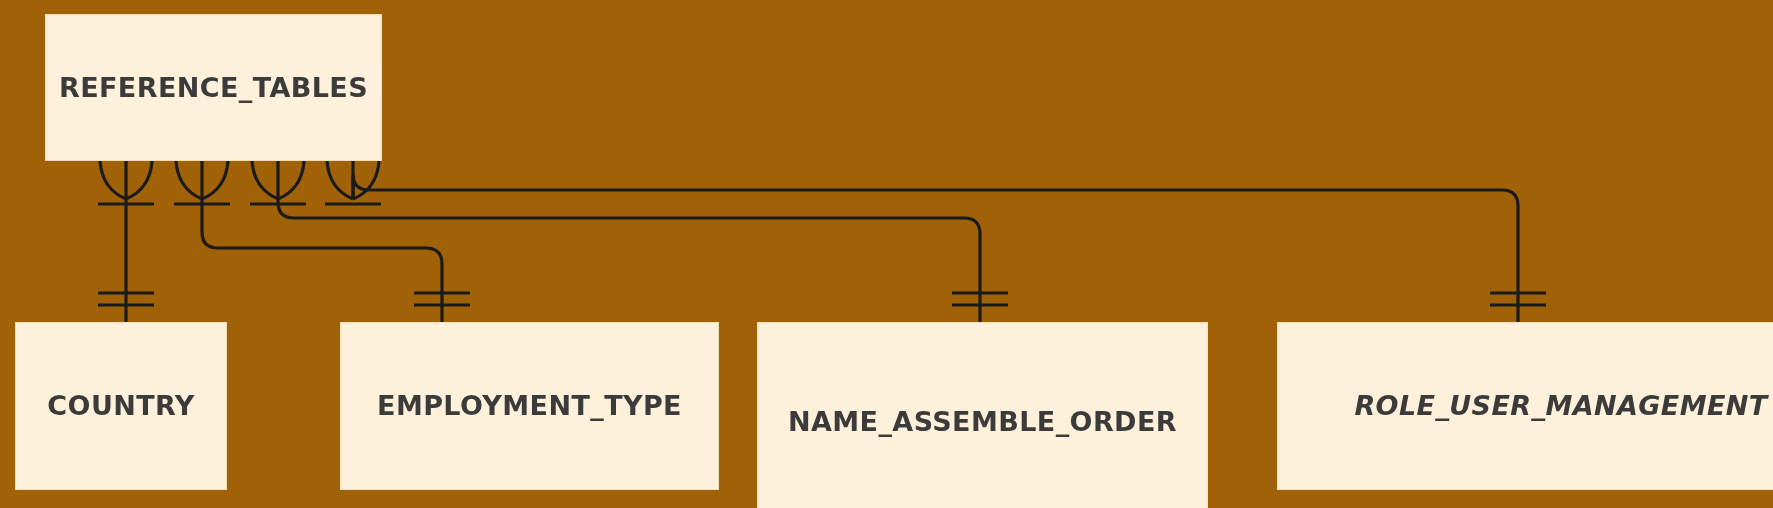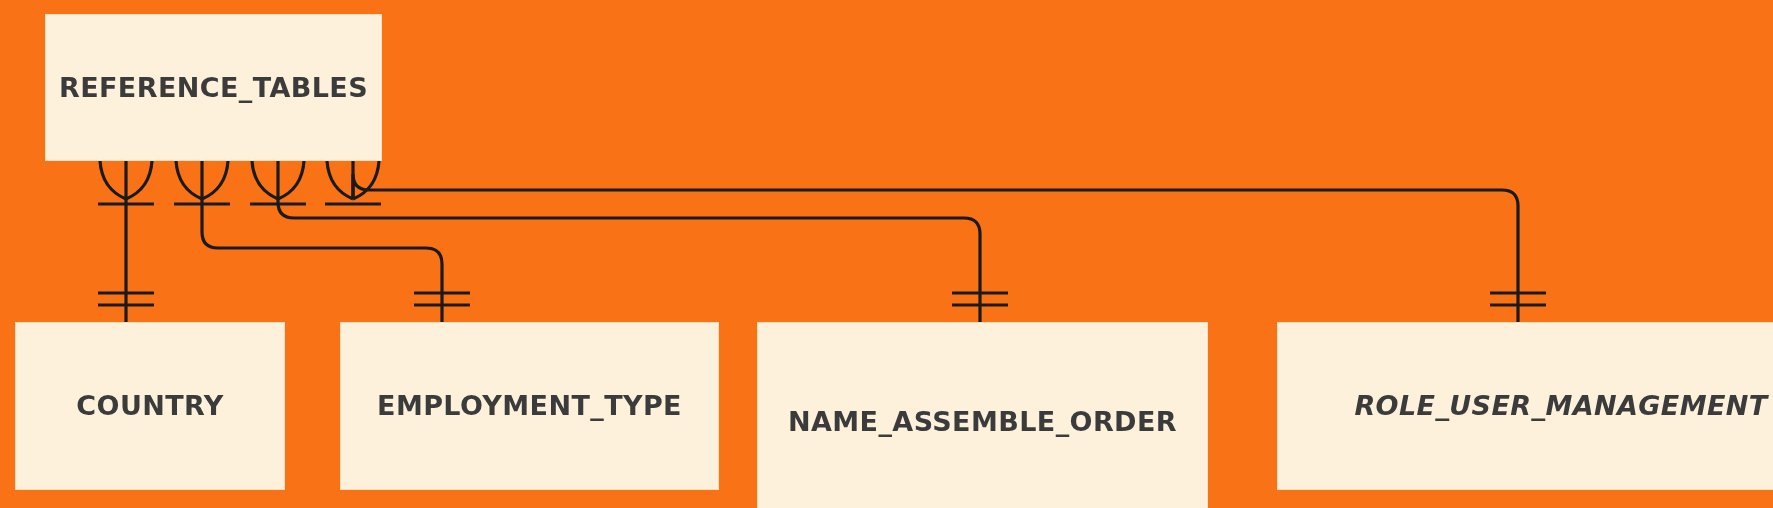--- a/index.html
+++ b/index.html
@@ -8,21 +8,21 @@
     padding: 0;
     background: #ffffff;
   }
   body {
     font-family: "DejaVu Sans", "Liberation Sans", sans-serif;
   }
   #canvas {
     position: relative;
     width: 1773px;
     height: 508px;
-    background: #f97316;
+    background: #a16207;
     overflow: hidden;
   }
   #edges {
     position: absolute;
     left: 0;
     top: 0;
     width: 1773px;
     height: 508px;
     pointer-events: none;
   }
@@ -83,21 +83,21 @@
       <path d="M 325 204 L 381 204" fill="none" stroke="#1A1A1A" stroke-width="3.2" stroke-linecap="butt"></path>
       <path d="M 353 199 L 353 174 Q 353 190 369 190 L 1502 190 Q 1518 190 1518 206 L 1518 322" fill="none" stroke="#1A1A1A" stroke-width="3.2" stroke-linecap="butt"></path>
       <path d="M 1490 293 L 1546 293" fill="none" stroke="#1A1A1A" stroke-width="3.2" stroke-linecap="butt"></path>
       <path d="M 1490 305 L 1546 305" fill="none" stroke="#1A1A1A" stroke-width="3.2" stroke-linecap="butt"></path>
     </svg>
 
   <div class="entity root" style="left: 45px; top: 14px; width: 337px; height: 147px;">
     <span class="entity-label">REFERENCE_TABLES</span>
   </div>
 
-  <div class="entity" style="left: 15px; top: 322px; width: 270px; height: 168px;">
+  <div class="entity" style="left: 15px; top: 322px; width: 212px; height: 168px;">
     <span class="entity-label">COUNTRY</span>
   </div>
 
   <div class="entity" style="left: 308px; top: 322px; width: 379px; height: 168px; margin-left: 32px;">
     <span class="entity-label">EMPLOYMENT_TYPE</span>
   </div>
 
   <div class="entity" style="left: 757px; top: 322px; width: 451px; height: 199px;">
     <span class="entity-label">NAME_ASSEMBLE_ORDER</span>
   </div>

